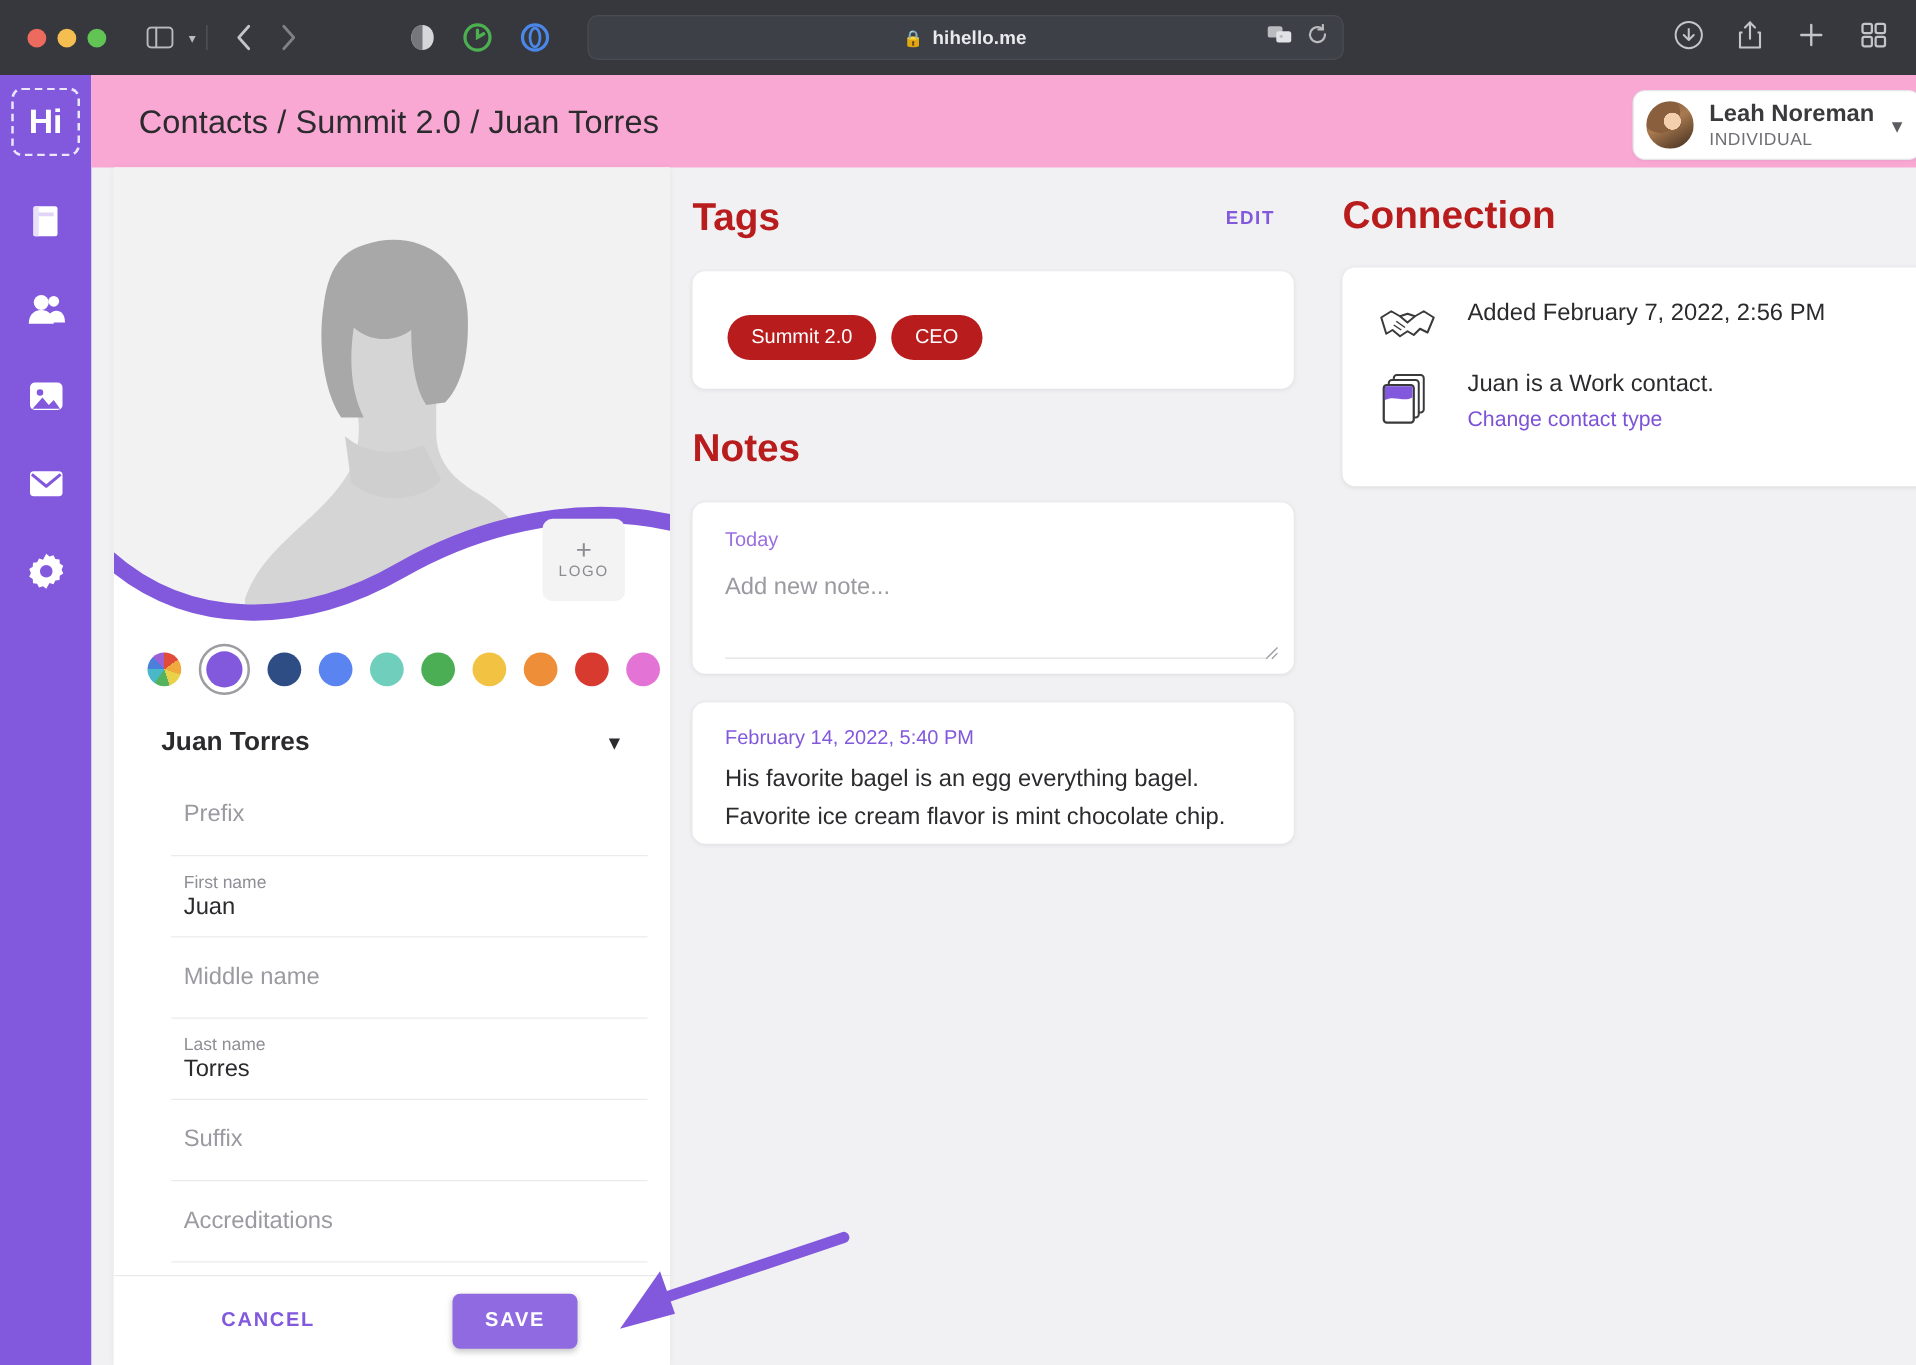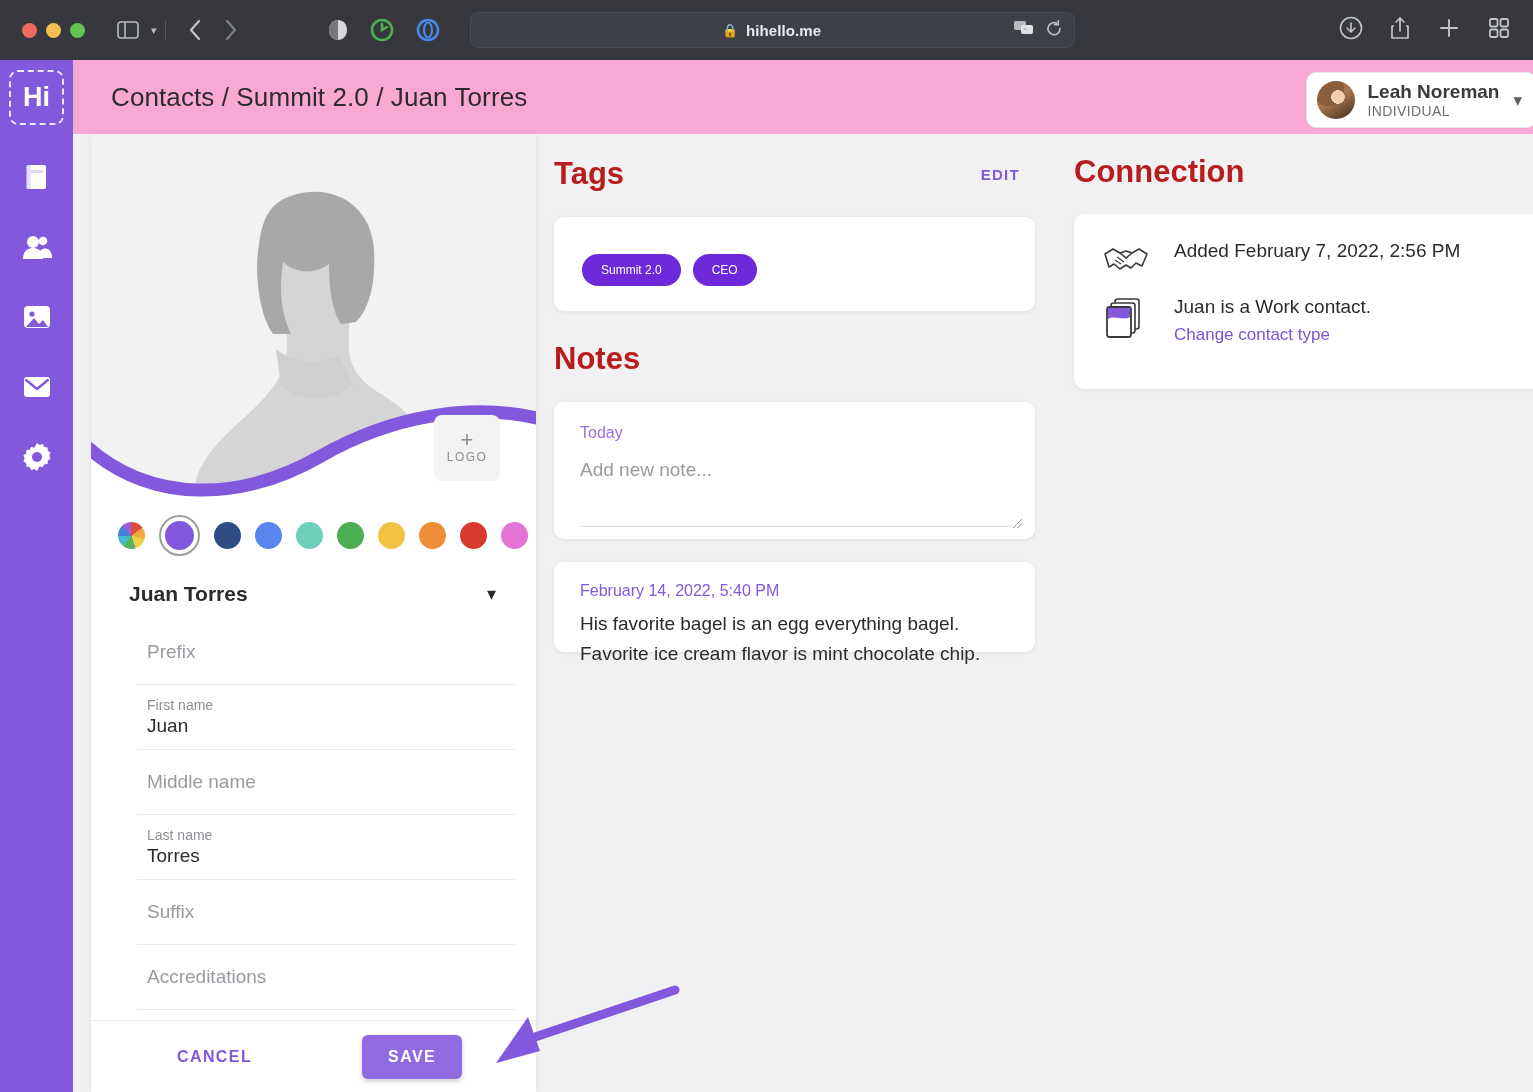--- a/index.html
+++ b/index.html
@@ -240,23 +240,23 @@
   #tags-head { margin: 22px 0 0 18px; }
   #tags-card {
     margin: 25px 0 0 18px;
     width: 481px; height: 94px;
     background: #fff; border-radius: 10px;
     box-shadow: 0 1px 4px rgba(0,0,0,.08);
     display: flex; align-items: center;
     padding-left: 28px; gap: 12px;
   }
   .tag-pill {
-    background: #6d28d9; color: #fff;
+    background: #b91c1c; color: #fff;
     border-radius: 18px;
-    font-size: 12px;
+    font-size: 16px;
     padding: 9px 19px;
     margin-top: 11px;
   }
   #notes-head { margin: 30px 0 0 18px; }
   #note-new-card {
     margin: 25px 0 0 18px;
     width: 481px; height: 137px;
     background: #fff; border-radius: 10px;
     box-shadow: 0 1px 4px rgba(0,0,0,.08);
     padding: 22px 8px 0 26px;
@@ -269,21 +269,21 @@
     position: absolute; left: 26px; right: 22px; bottom: 12px;
     height: 1px; background: #e2e2e6;
   }
   #note-resize {
     position: absolute; right: 13px; bottom: 14px;
     width: 10px; height: 10px;
     color: #9a9aa0;
   }
   #note-card-1 {
     margin: 23px 0 0 18px;
-    width: 481px; height: 90px;
+    width: 481px; height: 113px;
     background: #fff; border-radius: 10px;
     box-shadow: 0 1px 4px rgba(0,0,0,.08);
     padding: 20px 24px 0 26px;
   }
   .note-body { font-size: 19px; color: #2b2b2e; line-height: 1.45; margin-top: 10px; }
 
   
   #right-col {
     position: absolute; top: 74px; left: 1056px;
     width: 477px; height: 958px; margin-left: 12px;

